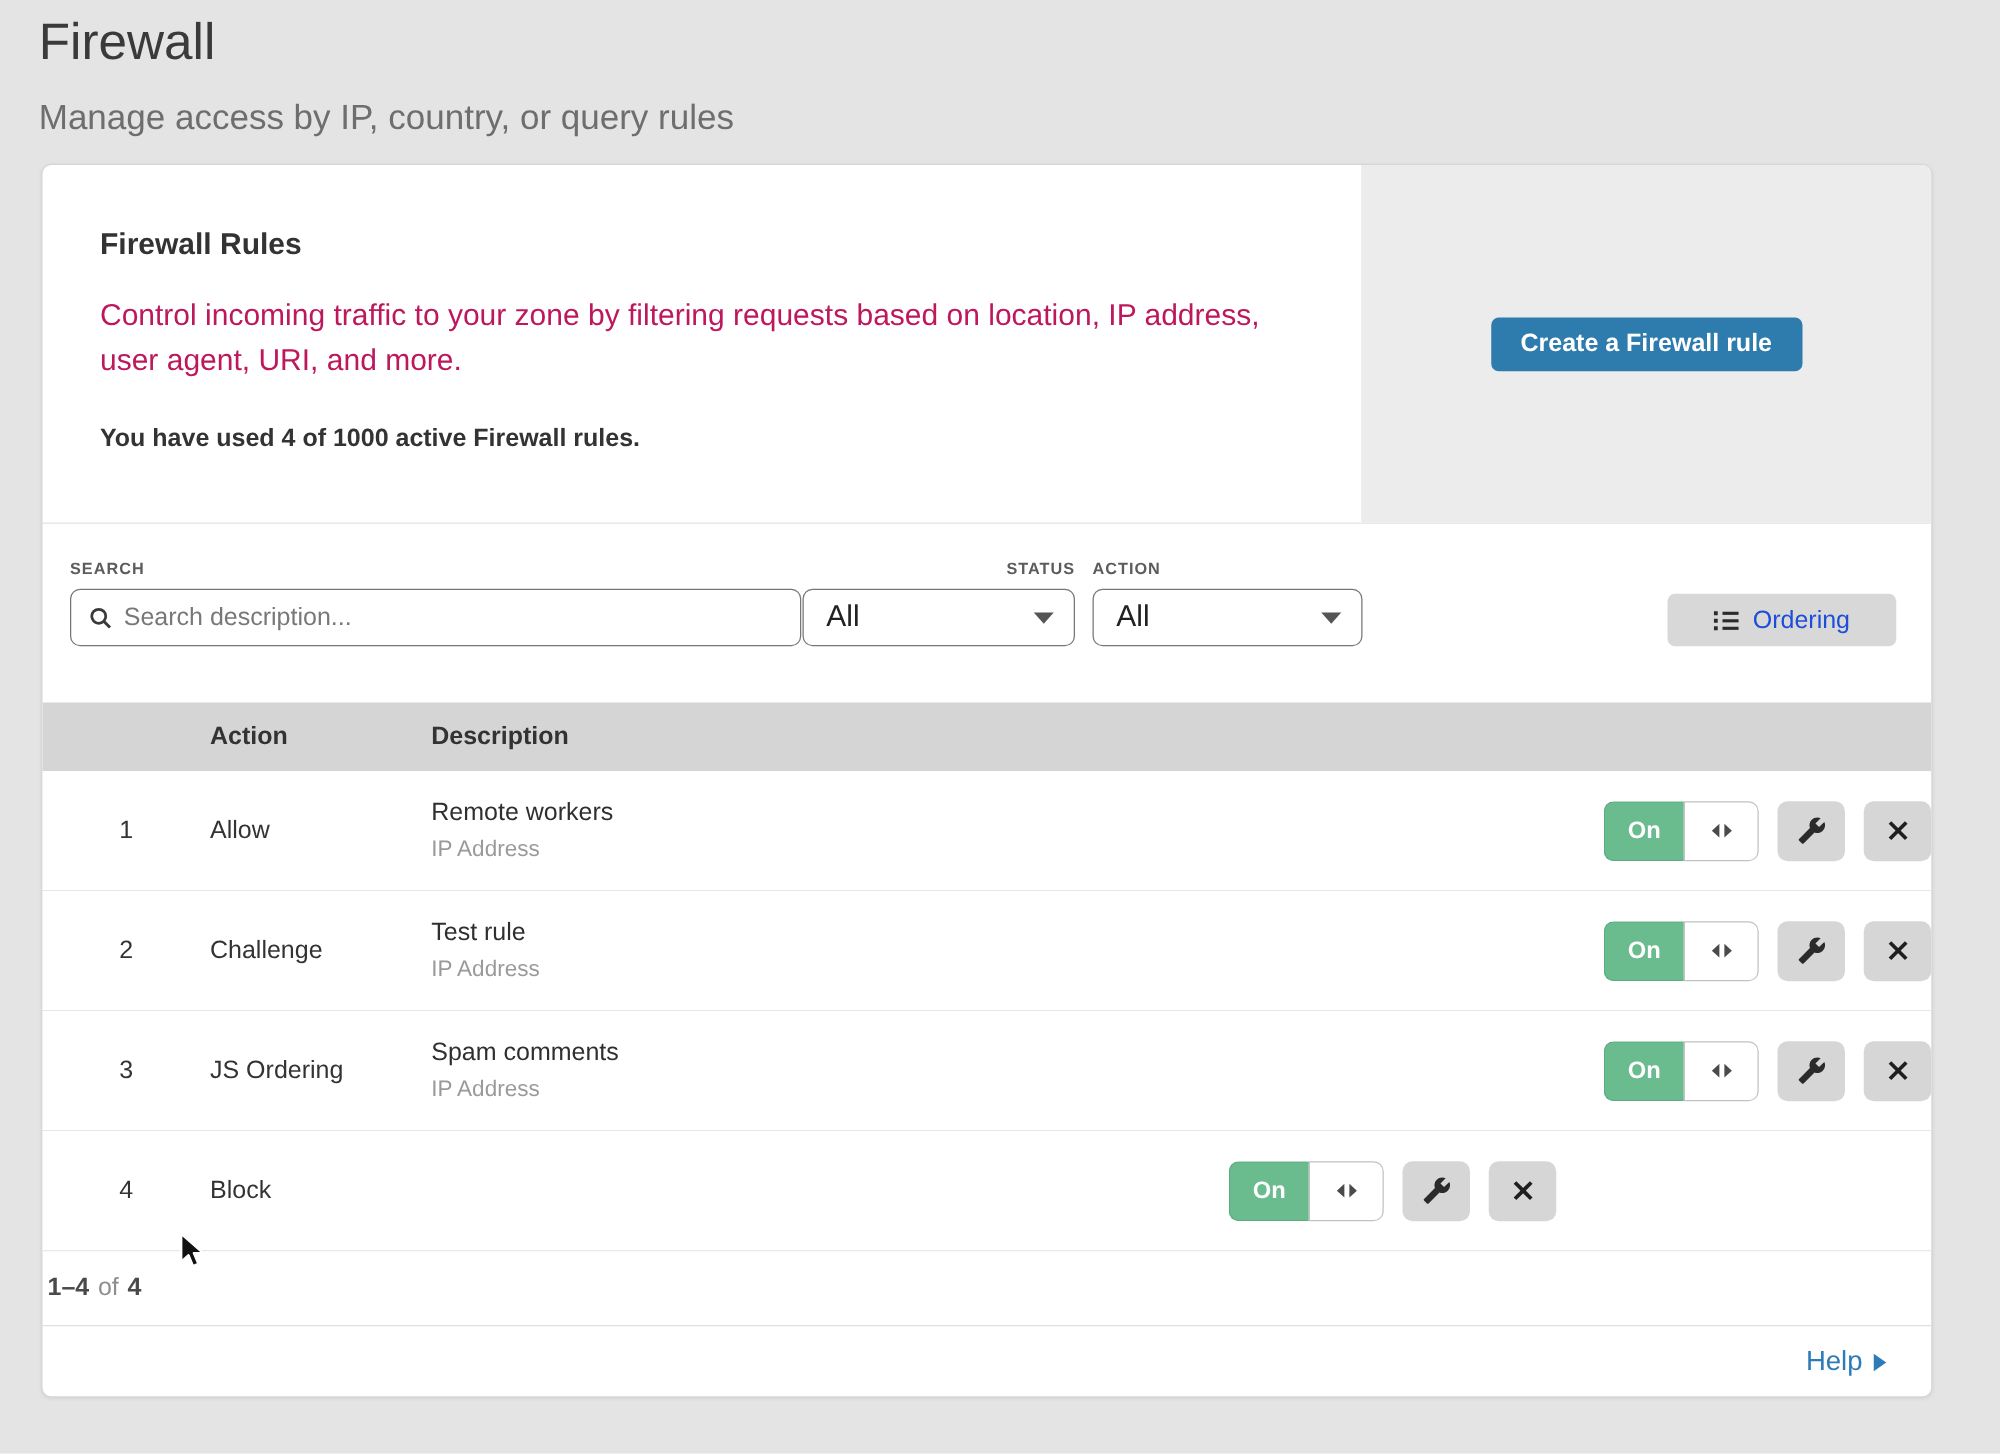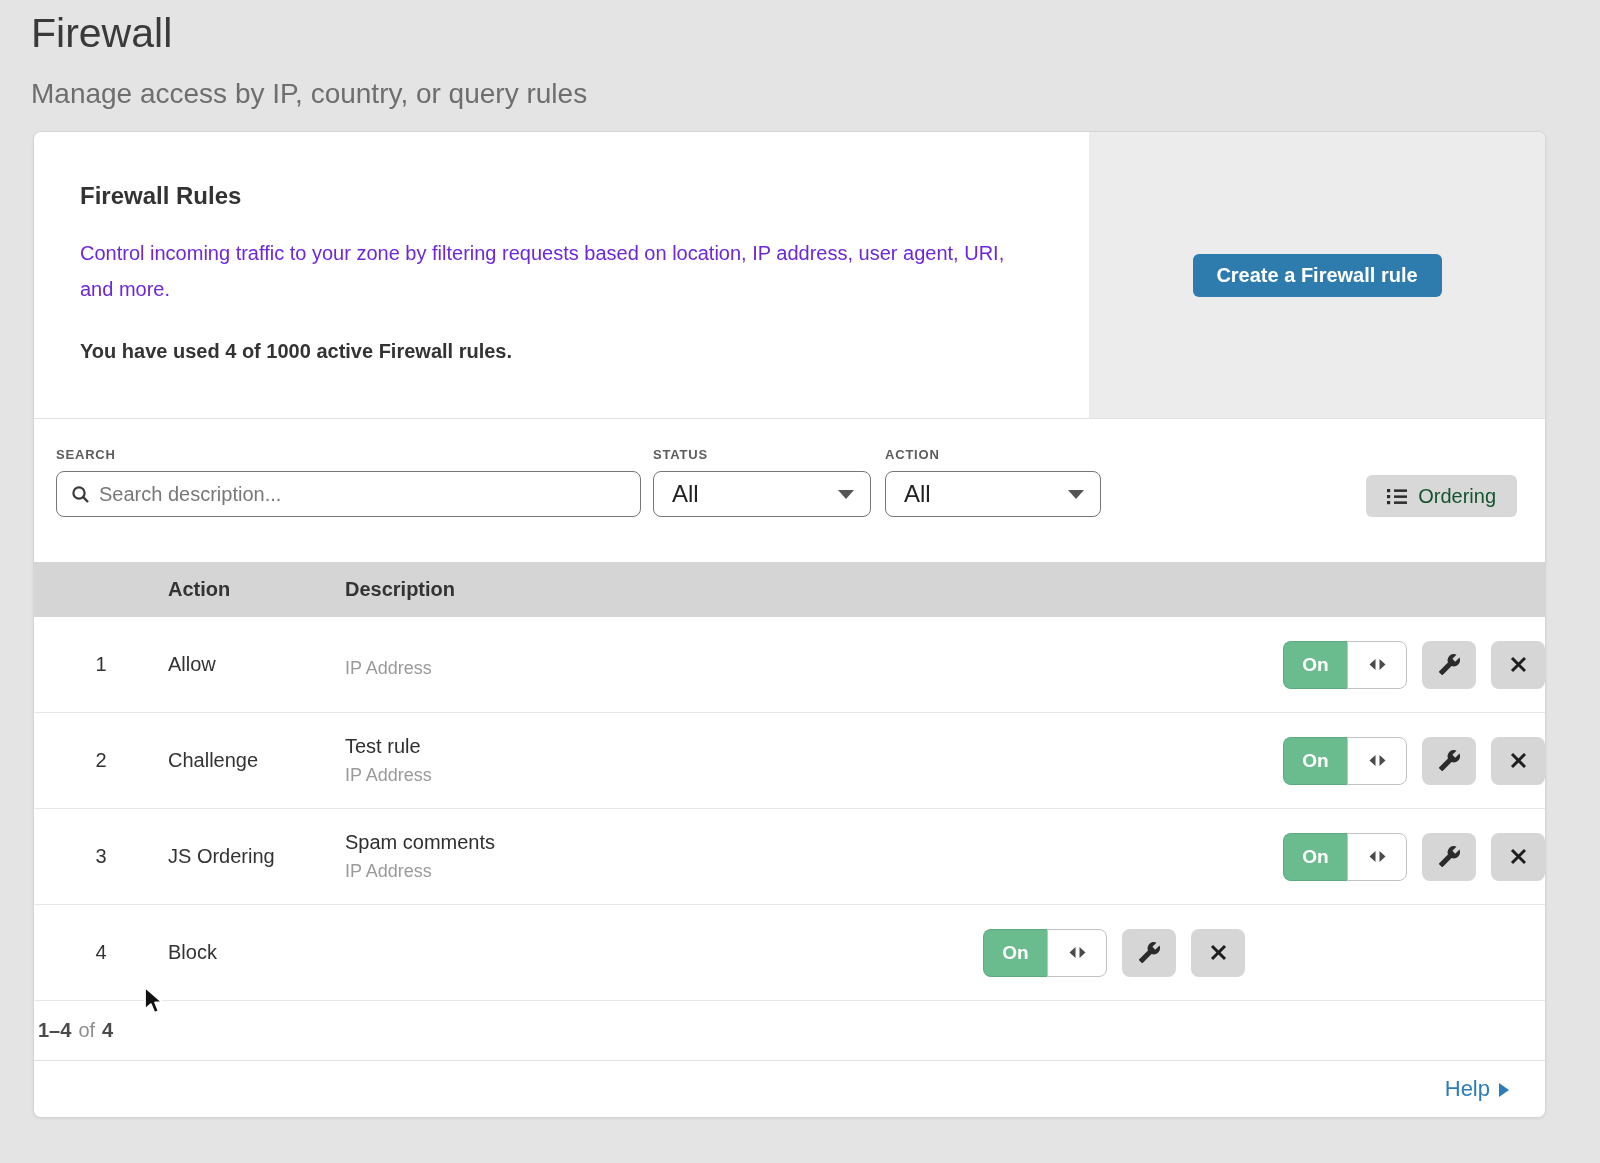--- a/index.html
+++ b/index.html
@@ -19,21 +19,21 @@
   .panel {
     position:absolute; left:33px; top:131px; width:1513px; height:987px;
     background:#ffffff; border:1px solid #d6d6d6; border-radius:8px;
     box-shadow:0 1px 3px rgba(0,0,0,.07); overflow:hidden;
   }
 
   
   .card-row { display:flex; height:287px; border-bottom:1px solid #e2e2e2; }
   .card-main { flex:1; padding:50px 40px 0 46px; }
   .card-title { font-size:24px; font-weight:700; color:#333; }
-  .card-desc { font-size:20px; color:#6d28d9; line-height:36px; max-width:945px; margin-top:25px; }
+  .card-desc { font-size:24px; color:#be185d; line-height:36px; max-width:945px; margin-top:25px; }
   .card-usage { font-size:20px; font-weight:700; color:#333; margin-top:33px; }
   .card-side { width:456px; background:#ececec; display:flex; align-items:center; justify-content:center; }
   .create-btn {
     width:249px; height:43px; background:#2e7cae; color:#fff; border:none;
     border-radius:6px; font-size:20px; font-weight:700; cursor:pointer;
     font-family:"Liberation Sans", sans-serif;
   }
 
   
   .filters { display:flex; align-items:flex-start; height:143px; padding:28px 28px 0 22px; }
@@ -47,26 +47,26 @@
     flex:1; border:none; outline:none; background:transparent;
     font-size:20px; color:#0c4a6e; font-family:"Liberation Sans", sans-serif;
   }
   .search-box input::placeholder { color:#787878; }
   .select {
     height:46px; background:#fff; border:1px solid #767676; border-radius:8px;
     display:flex; align-items:center; justify-content:space-between;
     padding:0 16px 0 18px; font-size:24px; color:#222; cursor:pointer;
   }
   .sel-status { width:218px; } .sel-action { width:216px; }
-  .g-status { margin-left:12px; } .g-action { margin-left:14px; }
+  .g-status { margin-left:1px;text-align:right; } .g-action { margin-left:14px; }
   .caret { width:0; height:0; border-left:8px solid transparent; border-right:8px solid transparent; border-top:9px solid #555; }
   .ordering-btn {
-    margin-left:auto; margin-top:28px; height:42px; padding:0 21px;
+    margin-left:auto; margin-top:28px; height:42px; padding:0 37px;
     background:#d8d8d8; border:none; border-radius:6px; cursor:pointer;
-    display:flex; align-items:center; gap:11px; font-size:20px; color:#14532d;
+    display:flex; align-items:center; gap:11px; font-size:20px; color:#1d4ed8;
     font-family:"Liberation Sans", sans-serif;
   }
 
   
   .grid-cols { display:grid; grid-template-columns:134px 177px 1fr 300px; align-items:center; }
   .table-head { height:55px; background:#d5d5d5; font-size:20px; font-weight:700; color:#333; }
   .rule-row { height:96px; border-bottom:1px solid #e7e7e7; background:#fff; }
   .cell-num { text-align:center; font-size:20px; color:#333; }
   .cell-action { font-size:20px; color:#333; }
   .desc-title { font-size:20px; color:#2f2f2f; }
@@ -163,20 +163,21 @@
       <div></div>
       <div>Action</div>
       <div>Description</div>
       <div></div>
     </div>
 
     <div class="rule-row grid-cols">
       <div class="cell-num">1</div>
       <div class="cell-action">Allow</div>
       <div>
+        <div class="desc-title">Remote workers</div>
         <div class="desc-sub">IP Address</div>
       </div>
       <div class="cell-controls">
         <div class="toggle">
           <div class="toggle-on">On</div>
           <div class="toggle-handle">
             <svg width="19" height="13" viewBox="0 0 19 13">
               <path d="M7.5 1 L1.5 6.5 L7.5 12 Z" fill="#4a4a4a"></path>
               <path d="M11.5 1 L17.5 6.5 L11.5 12 Z" fill="#4a4a4a"></path>
             </svg>

